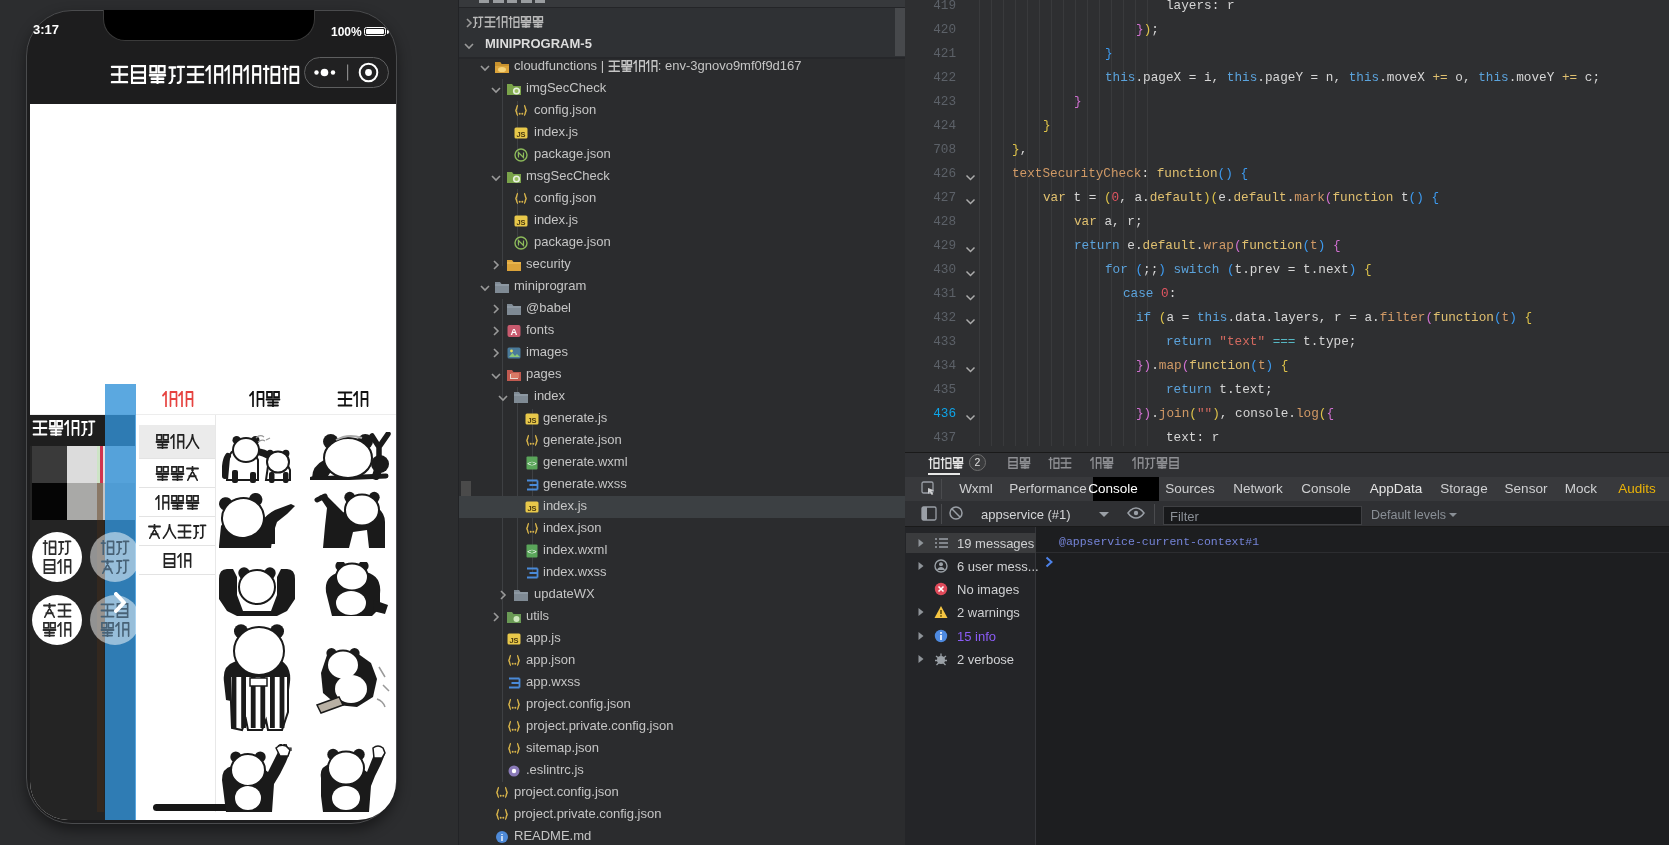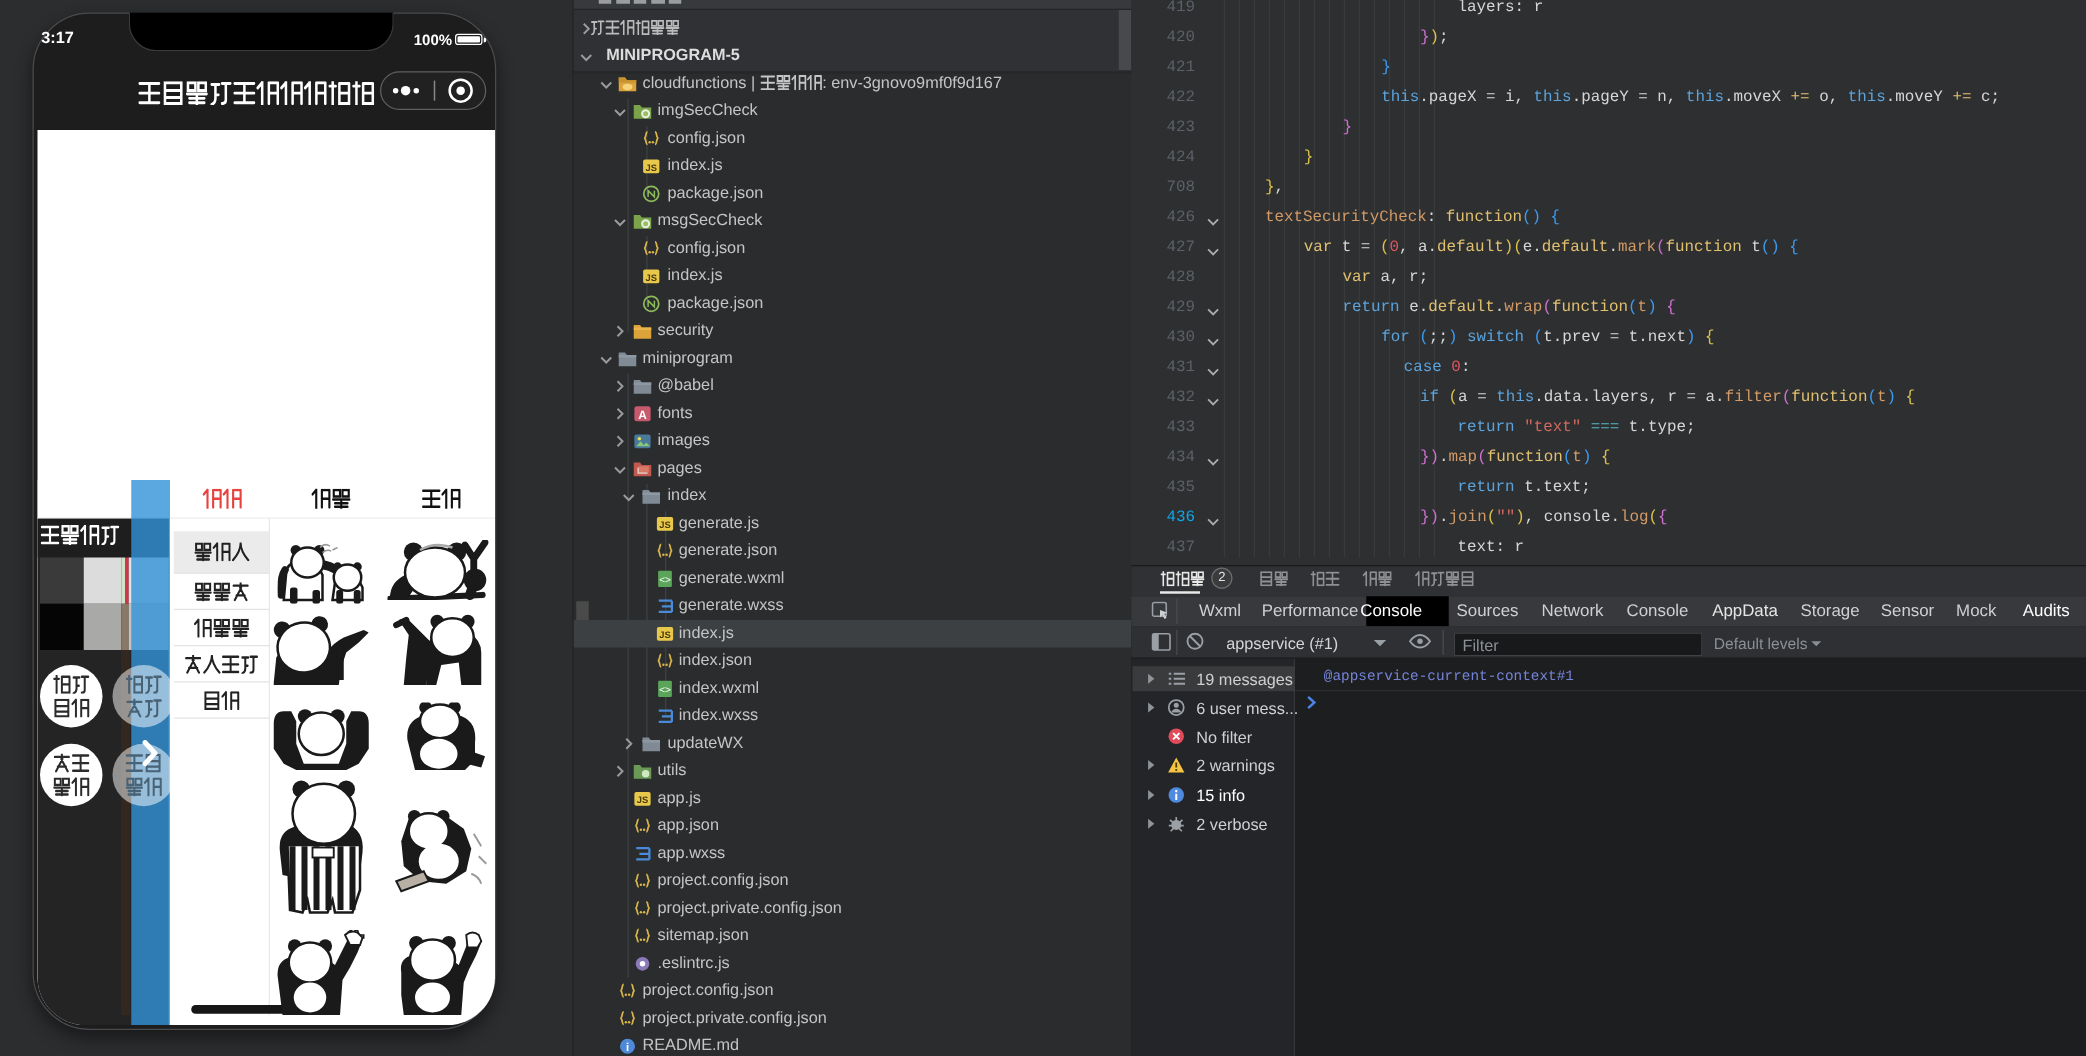--- a/index.html
+++ b/index.html
@@ -673,21 +673,21 @@
     <div class="abs" style="left:71px;top:29px;transform:translateX(-50%);color:#cfd0d2;font-size:13.5px">Wxml</div>
     <div class="abs" style="left:143px;top:29px;transform:translateX(-50%);color:#cfd0d2;font-size:13.5px">Performance</div>
     <div class="abs" style="left:208px;top:29px;transform:translateX(-50%);color:#ffffff;font-size:13.5px">Console</div>
     <div class="abs" style="left:285px;top:29px;transform:translateX(-50%);color:#cfd0d2;font-size:13.5px">Sources</div>
     <div class="abs" style="left:353px;top:29px;transform:translateX(-50%);color:#cfd0d2;font-size:13.5px">Network</div>
     <div class="abs" style="left:421px;top:29px;transform:translateX(-50%);color:#cfd0d2;font-size:13.5px">Console</div>
     <div class="abs" style="left:491px;top:29px;transform:translateX(-50%);color:#e5e5e5;font-size:13.5px">AppData</div>
     <div class="abs" style="left:559px;top:29px;transform:translateX(-50%);color:#cfd0d2;font-size:13.5px">Storage</div>
     <div class="abs" style="left:621px;top:29px;transform:translateX(-50%);color:#cfd0d2;font-size:13.5px">Sensor</div>
     <div class="abs" style="left:676px;top:29px;transform:translateX(-50%);color:#cfd0d2;font-size:13.5px">Mock</div>
-    <div class="abs" style="left:732px;top:29px;transform:translateX(-50%);color:#ffffff;font-size:13.5px">Audits</div>
+    <div class="abs" style="left:732px;top:29px;transform:translateX(-50%);color:#eab308;font-size:13.5px">Audits</div>
     <div class="abs" style="left:0;top:49px;width:764px;height:26px;background:#2f3033;border-bottom:1px solid #1a1a1a"></div>
     <svg class="abs" style="left:16px;top:54px" width="17" height="15">
       <rect x="1" y="1" width="14" height="13" rx="1.5" fill="none" stroke="#9a9fa6" stroke-width="1.3"></rect>
       <rect x="1" y="1" width="5" height="13" fill="#9a9fa6"></rect>
       <path d="M11.5 5l-3 2.5 3 2.5" fill="none" stroke="#2f3033" stroke-width="1.3"></path>
     </svg>
     <svg class="abs" style="left:43px;top:53px" width="16" height="16">
       <circle cx="8" cy="8" r="6" fill="none" stroke="#9a9fa6" stroke-width="1.5"></circle>
       <path d="M3.8 3.8l8.4 8.4" stroke="#9a9fa6" stroke-width="1.5"></path>
     </svg>
@@ -722,39 +722,39 @@
     <svg class="abs" style="left:29px;top:107px" width="15" height="15">
       <circle cx="7" cy="7" r="6" fill="none" stroke="#9aa0a6" stroke-width="1.4"></circle>
       <circle cx="7" cy="5.2" r="2" fill="#9aa0a6"></circle>
       <path d="M3 11c.8-2 2.2-3 4-3s3.2 1 4 3" fill="#9aa0a6"></path>
     </svg>
     <div class="abs" style="left:52px;top:107px;color:#cfd0d2">6 user mess...</div>
     <svg class="abs" style="left:29px;top:130px" width="15" height="15">
       <circle cx="7" cy="7" r="6.2" fill="#e04a5a"></circle>
       <path d="M4.5 4.5l5 5M9.5 4.5l-5 5" stroke="#fff" stroke-width="1.6"></path>
     </svg>
-    <div class="abs" style="left:52px;top:130px;color:#cfd0d2">No filter</div>
+    <div class="abs" style="left:52px;top:130px;color:#cfd0d2">No images</div>
     <svg class="abs" style="left:12px;top:155px" width="8" height="10">
       <path d="M1.5 1l5 4-5 4z" fill="#8f9499"></path>
     </svg>
     <svg class="abs" style="left:29px;top:153px" width="15" height="15">
       <path d="M7 1L13.5 13H.5z" fill="#f5c542"></path>
       <rect x="6.3" y="5" width="1.4" height="4" fill="#4a3a00"></rect>
       <rect x="6.3" y="10.2" width="1.4" height="1.5" fill="#4a3a00"></rect>
     </svg>
     <div class="abs" style="left:52px;top:153px;color:#cfd0d2">2 warnings</div>
     <svg class="abs" style="left:12px;top:179px" width="8" height="10">
       <path d="M1.5 1l5 4-5 4z" fill="#8f9499"></path>
     </svg>
     <svg class="abs" style="left:29px;top:177px" width="15" height="15">
       <circle cx="7" cy="7" r="6.2" fill="#4e8ae0"></circle>
       <rect x="6.2" y="6" width="1.6" height="5" fill="#fff"></rect>
       <rect x="6.2" y="3" width="1.6" height="1.8" fill="#fff"></rect>
     </svg>
-    <div class="abs" style="left:52px;top:177px;color:#ffffff">15 info</div>
+    <div class="abs" style="left:52px;top:177px;color:#8b5cf6">15 info</div>
     <svg class="abs" style="left:12px;top:202px" width="8" height="10">
       <path d="M1.5 1l5 4-5 4z" fill="#8f9499"></path>
     </svg>
     <svg class="abs" style="left:29px;top:200px" width="15" height="15">
       <circle cx="7" cy="8" r="4" fill="#9aa0a6"></circle>
       <path d="M7 1.5v3M2 4l2.5 2M12 4L9.5 6M1 8.5h3M13 8.5h-3M2.5 13l2.5-2.5M11.5 13L9 10.5" stroke="#9aa0a6" stroke-width="1.3"></path>
     </svg>
     <div class="abs" style="left:52px;top:200px;color:#cfd0d2">2 verbose</div>
     <div class="abs" style="left:131px;top:75px;width:633px;height:26px;border-bottom:1px solid #2c2d30"></div>
     <div class="abs mono" style="left:154px;top:83px;font-size:11.5px;color:#7584d8">@appservice-current-context#1</div>

